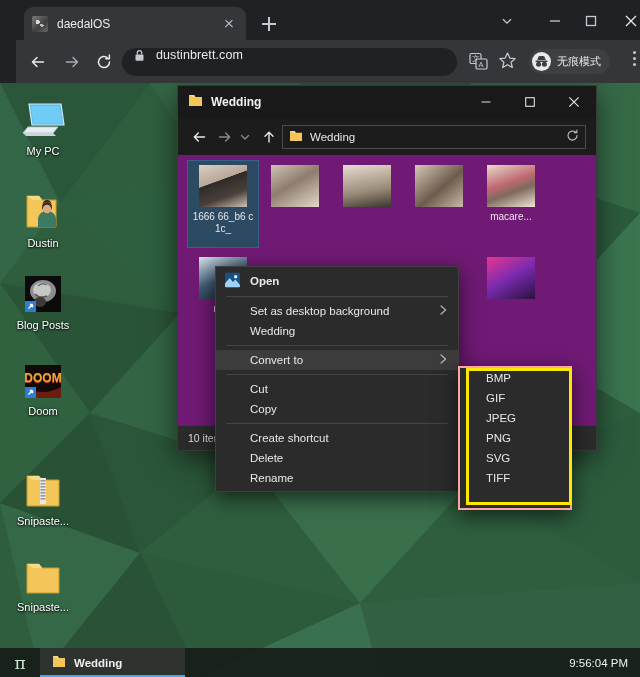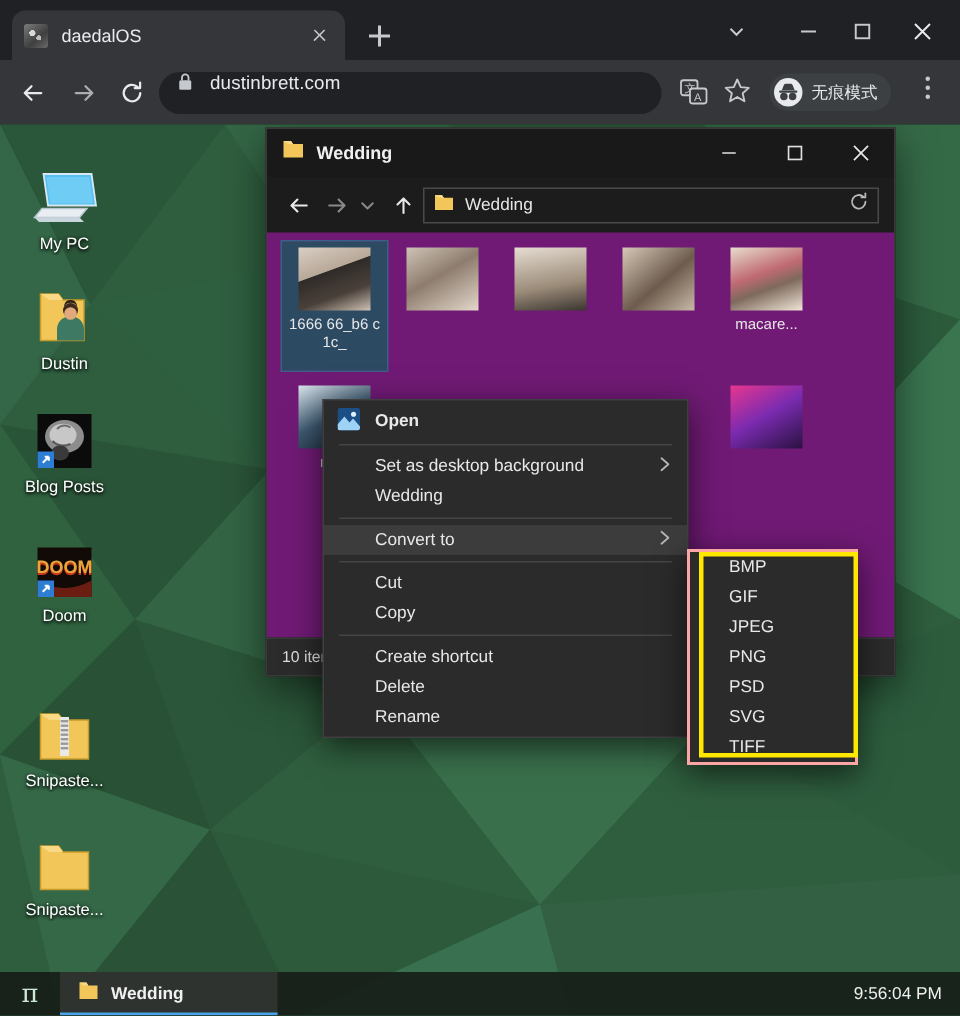--- a/index.html
+++ b/index.html
@@ -6,21 +6,21 @@
   html, body {
     width: 640px; height: 677px;
     font-family: "Liberation Sans", "DejaVu Sans", sans-serif;
     overflow: hidden;
     background: #202124;
   }
   #screen { position: relative; width: 640px; height: 677px; overflow: hidden; }
 
   
   #browser-chrome {
-    position: absolute; left: 0; top: 0; width: 596px; height: 83px;
+    position: absolute; left: 16px; top: 0; width: 596px; height: 83px;
     background: #202124;
   }
   #tabstrip {
     position: absolute; left: 0; top: 0; width: 640px; height: 40px;
     background: #202124;
   }
   #tab-active {
     position: absolute; left: 8px; top: 7px; width: 222px; height: 33px;
     background: #35363a; border-radius: 9px 9px 0 0;
     display: flex; align-items: center; padding: 0 8px;
@@ -110,21 +110,21 @@
   
   .dicon {
     position: absolute; width: 86px; text-align: center; left: 0;
   }
   .dicon .glyph { height: 46px; display: flex; align-items: flex-end; justify-content: center; }
   .dicon .dlabel {
     color: #fff; font-size: 11px; margin-top: 4px; line-height: 13px;
     text-shadow: 0 1px 2px rgba(0,0,0,.85), 0 0 3px rgba(0,0,0,.7);
     white-space: nowrap; overflow: hidden; text-overflow: ellipsis;
   }
-  #di-0 { top: 24px; }
+  #di-0 { top: 12px; }
   #di-1 { top: 104px; }
   #di-2 { top: 186px; }
   #di-3 { top: 272px; }
   #di-4 { top: 382px; }
   #di-5 { top: 468px; }
 
   
   #explorer {
     position: absolute; left: 177px; top: 2px; width: 420px; height: 366px;
     background: #1c1c1c; border: 1px solid #3a3a3a;
@@ -639,23 +639,20 @@
       <div class="subrow">
           <span>GIF</span>
         </div>
       <div class="subrow">
           <span>JPEG</span>
         </div>
       <div class="subrow">
           <span>PNG</span>
         </div>
       <div class="subrow">
-          <span>PSD</span>
-        </div>
-      <div class="subrow">
           <span>SVG</span>
         </div>
       <div class="subrow">
           <span>TIFF</span>
         </div>
     </div>
     <div id="submenu-highlight"></div>
 
     <div id="taskbar">
       <div id="tb-start">π</div>

